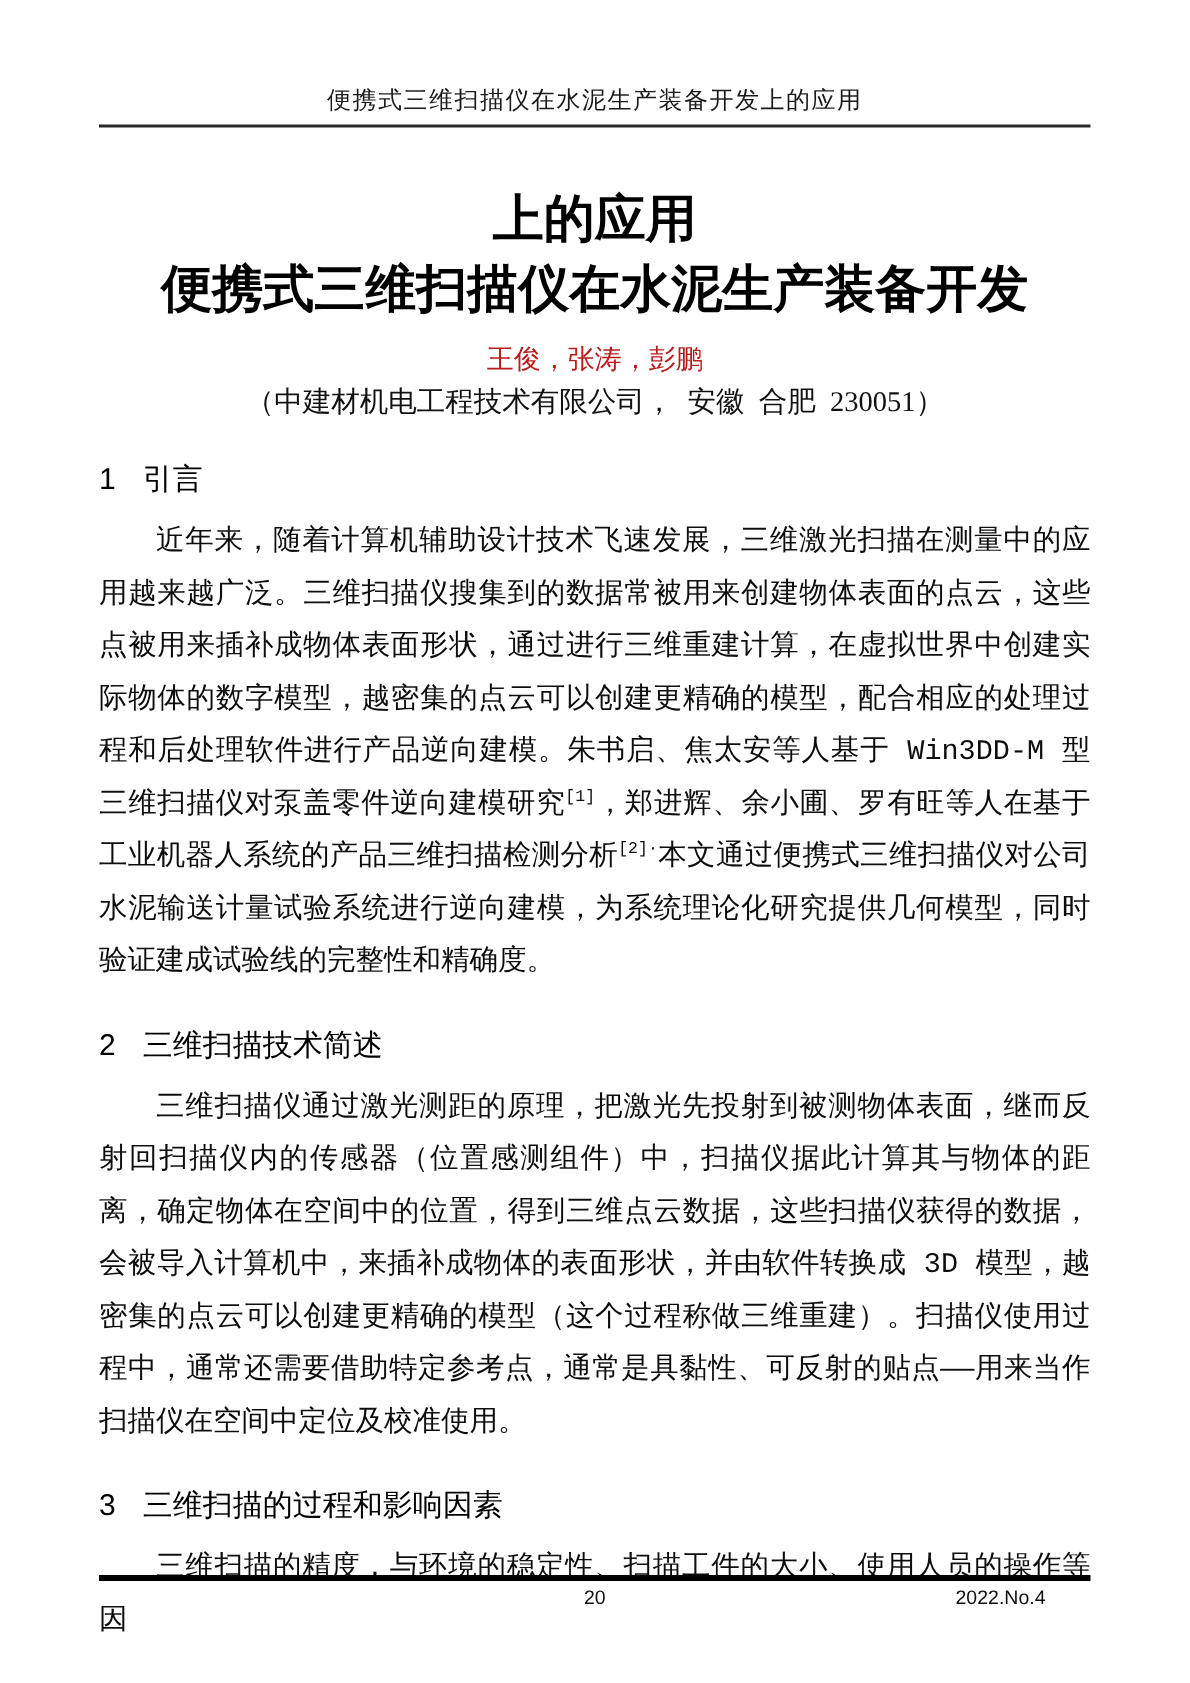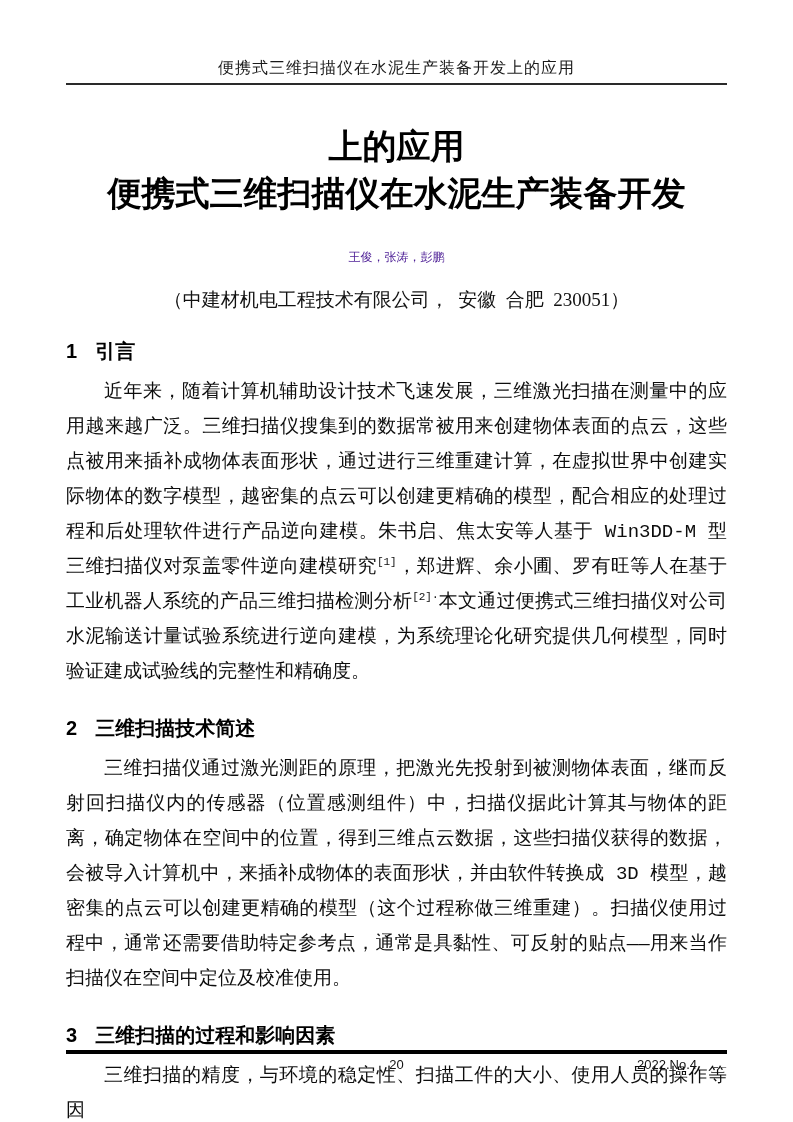--- a/index.html
+++ b/index.html
@@ -37,41 +37,41 @@
     margin: 38px 0 0 0;
     text-align: center;
     font-family: "Liberation Sans", "DejaVu Sans", sans-serif;
     font-weight: bold;
     font-size: 34px;
     line-height: 47px;
     color: #000;
   }
   .paper-title .t-line { display: block; }
   .authors {
-    margin-top: 28px;
+    margin-top: 10px;
     text-align: center;
     font-family: "Liberation Serif", "DejaVu Serif", serif;
-    font-size: 12px;
+    font-size: 18px;
     line-height: 24px;
-    color: #4c1d95;
+    color: #b91c1c;
   }
   .affiliation {
-    margin-top: 18px;
+    margin-top: 5px;
     text-align: center;
     font-family: "Liberation Serif", "DejaVu Serif", serif;
     font-size: 19px;
     line-height: 26px;
     color: #111;
     white-space: pre-wrap;
   }
   
   .sec-heading {
     margin: 24px 0 10px 0;
     font-family: "Liberation Sans", "DejaVu Sans", sans-serif;
-    font-weight: bold;
+    font-weight: normal;
     font-size: 20px;
     line-height: 28px;
     color: #000;
   }
   .sec-heading .sec-num { display: inline-block; margin-right: 18px; }
   .body-para {
     margin: 8px 0 0 0;
     font-family: Liberation Mono, monospace;
     font-size: 19px;
     line-height: 35px;

